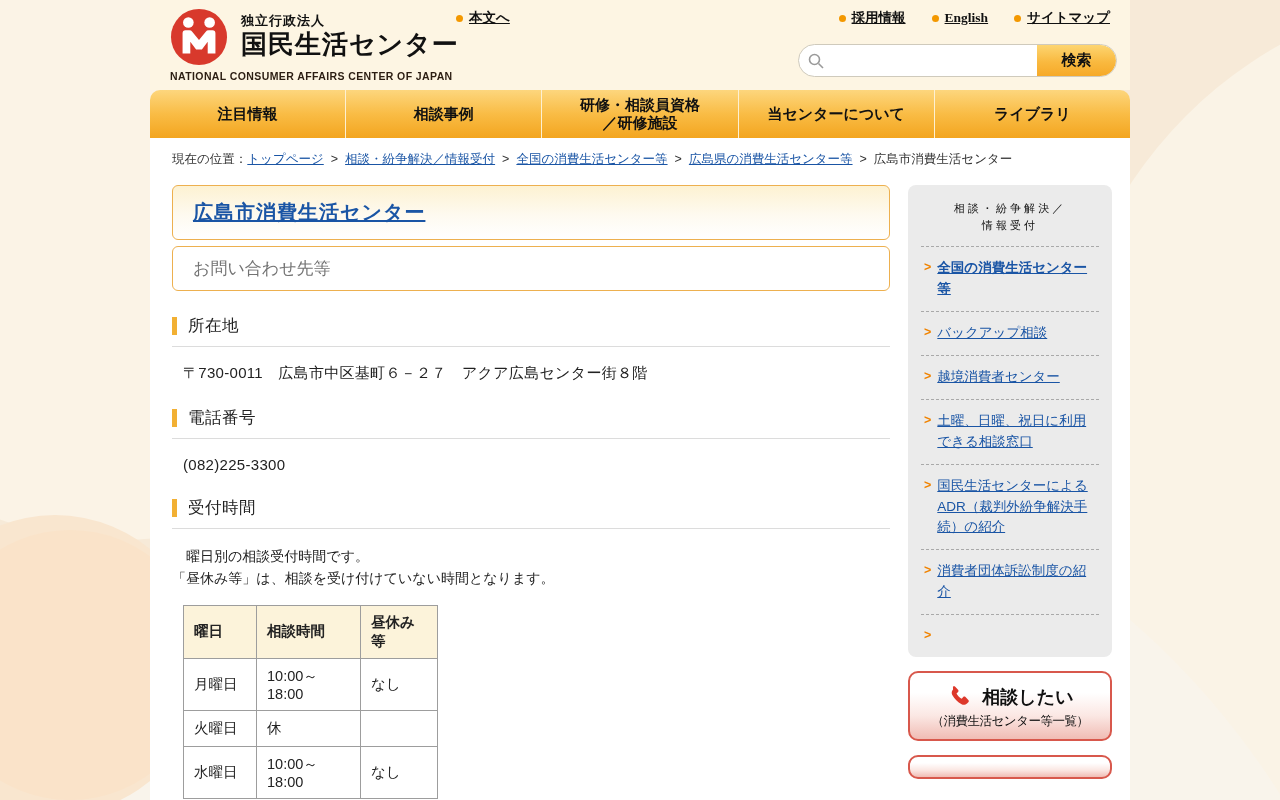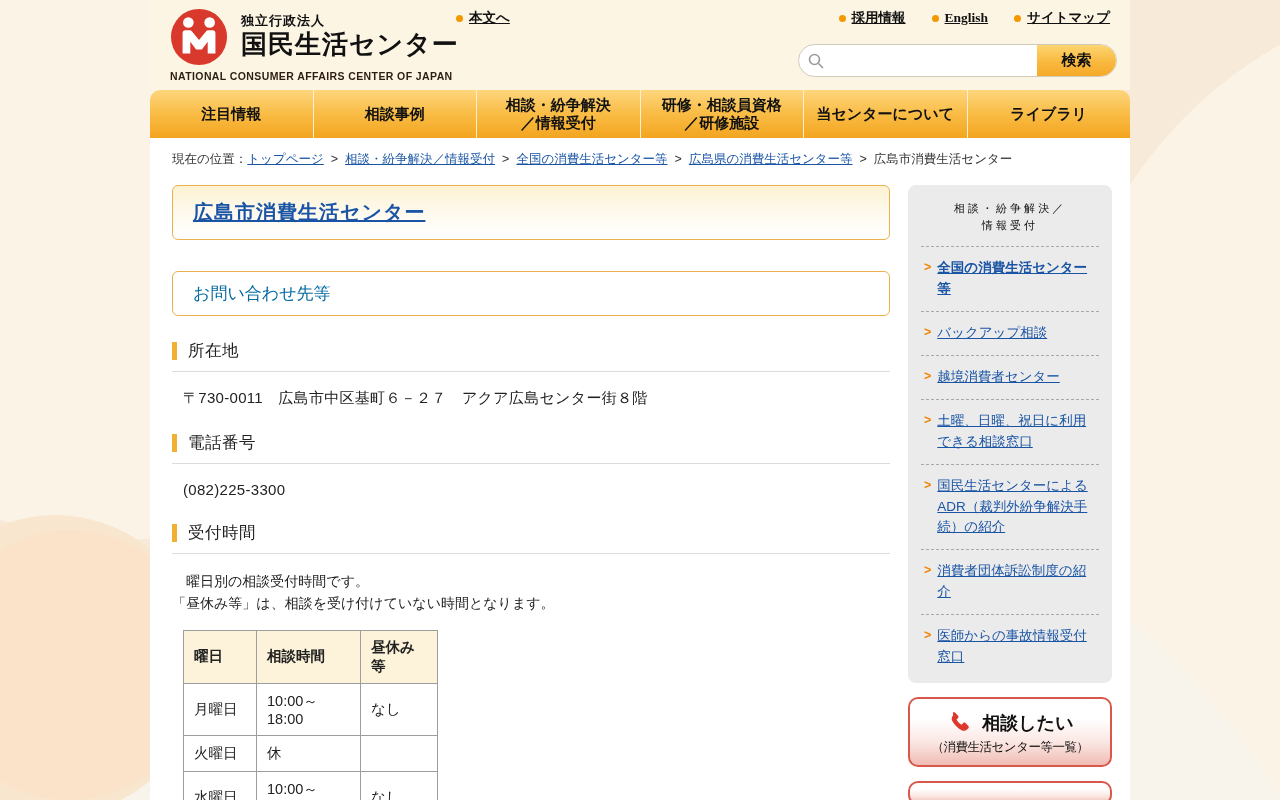--- a/index.html
+++ b/index.html
@@ -65,22 +65,22 @@
 
   
   .content { display:flex; padding:8px 18px 0 22px; background:#fff; align-items:flex-start; }
   .main-col { flex:1; margin-right:18px; }
   .side-col { width:204px; flex:0 0 204px; }
 
   .title-box { border:1px solid #edb04f; border-radius:6px; padding:13px 20px;
     background:linear-gradient(180deg,#fdf2d2 0%,#fefaf0 55%,#ffffff 100%); }
   .page-title { font-size:20px; font-weight:600; color:#1a55a5; text-decoration:underline; cursor:pointer; letter-spacing:1px; }
 
-  .contact-box { margin-top:31px; border:1px solid #edb04f; border-radius:6px; padding:10px 20px;
-    background:#fff; font-size:17px; color:#0369a1; }
+  .contact-box { margin-top:6px; border:1px solid #edb04f; border-radius:6px; padding:10px 20px;
+    background:#fff; font-size:17px; color:#737373; }
 
   .section-heading { margin-top:24px; display:flex; align-items:center; }
   .heading-bar { width:5px; height:18px; background:#f2b033; margin-right:11px; flex:0 0 auto; }
   .heading-text { font-size:16.5px; color:#222; letter-spacing:0.5px; }
   .heading-rule { margin-top:9px; border-top:1px solid #dcdcdc; }
 
   .plain-value { margin:17px 0 0 11px; font-size:15px; color:#222; letter-spacing:0.3px; }
   .hours-note { margin:16px 0 0 0; font-size:14px; color:#222; line-height:1.6; white-space:pre-line; }
 
   .hours-table { margin:15px 0 0 11px; border-collapse:collapse; }
@@ -165,24 +165,20 @@
       <button class="search-btn">検索</button>
     </div>
   </div>
 
   <nav class="main-nav">
     <div class="nav-tab">
         <span>注目情報</span>
       </div>
     <div class="nav-tab">
         <span>相談事例</span>
-      </div>
-    <div class="nav-tab">
-        <span>相談・紛争解決
-／情報受付</span>
       </div>
     <div class="nav-tab">
         <span>研修・相談員資格
 ／研修施設</span>
       </div>
     <div class="nav-tab">
         <span>当センターについて</span>
       </div>
     <div class="nav-tab">
         <span>ライブラリ</span>
@@ -281,21 +277,20 @@
           <div class="side-item">
             <span class="side-arrow">&gt;</span>
             <a class="side-link">国民生活センターによるADR（裁判外紛争解決手続）の紹介</a>
           </div>
           <div class="side-item">
             <span class="side-arrow">&gt;</span>
             <a class="side-link">消費者団体訴訟制度の紹介</a>
           </div>
           <div class="side-item">
             <span class="side-arrow">&gt;</span>
-            <a class="side-link">医師からの事故情報受付窓口</a>
           </div>
         </div>
 
         <button class="side-btn">
           <span class="btn-row">
             <svg width="26" height="26" viewBox="0 0 24 24">
               <path fill="#dd382b" d="M6.4 2.6c.6-.6 1.5-.6 2.1 0l2.6 2.6c.6.6.6 1.5 0 2.1L9.7 8.7c1 2.1 2.7 3.8 4.8 4.8l1.4-1.4c.6-.6 1.5-.6 2.1 0l2.6 2.6c.6.6.6 1.5 0 2.1l-1.2 1.2c-1.3 1.3-3.4 1.6-5 .7-3.6-2-6.6-5-8.6-8.6-.9-1.6-.6-3.7.7-5z"></path>
             </svg>
             <span class="btn-label">相談したい</span>
           </span>

